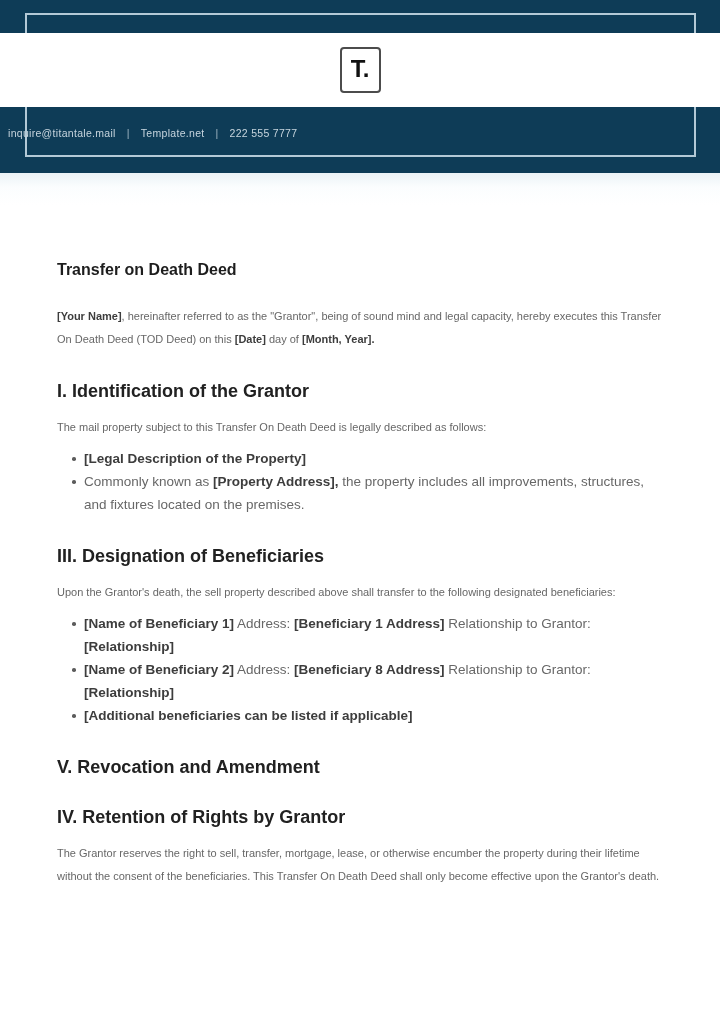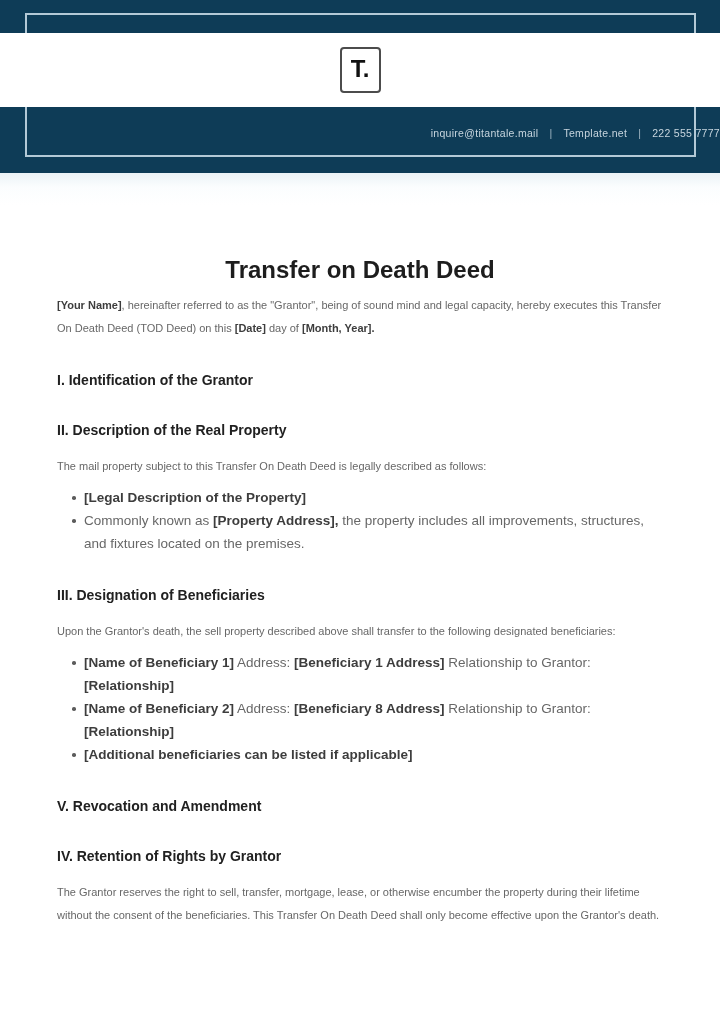--- a/index.html
+++ b/index.html
@@ -9,37 +9,37 @@
   
   .letterhead { position:relative; width:720px; height:173px; background:#0e3c57; }
   .letterhead-frame { position:absolute; left:25px; top:13px; width:671px; height:144px;
                       border:2px solid #b3c9d6; }
   .logo-stripe { position:absolute; left:0; top:33px; width:720px; height:74px;
                  background:#ffffff; display:flex; align-items:center; justify-content:center; }
   .logo-box { width:41px; height:46px; background:#ffffff; border:2px solid #4c4c4c;
               border-radius:4px; display:flex; align-items:center; justify-content:center; }
   .logo-text { font-size:24px; font-weight:bold; color:#101010; letter-spacing:0; line-height:1;
                transform:translateY(-1px); }
-  .contact-line { position:absolute; left:0; top:127px; width:720px; text-align:right;
+  .contact-line { position:absolute; left:0; top:127px; width:720px; text-align:left;
                   color:#c7d5de; font-size:10.5px; letter-spacing:.3px;padding-left:8px; }
   .contact-item { display:inline; }
   .contact-separator { display:inline-block; margin:0 11px; color:#9fb5c2; }
 
   
   .page { width:720px; height:846px;
           background:linear-gradient(to bottom, #ebf3f7 0px, #fbfdfe 14px, #ffffff 32px); }
   .content { width:606px; margin:0 auto; padding-top:82px; }
 
-  .doc-title { font-size:24px; line-height:30px; font-weight:700; color:#1d1d1d;
-               text-align:center; margin-bottom:9px; }
+  .doc-title { font-size:16px; line-height:30px; font-weight:700; color:#1d1d1d;
+               text-align:left; margin-bottom:20px; }
 
   .paragraph { font-size:11px; line-height:23px; color:#676767; }
   .paragraph b, .bullet-item b { color:#3d3d3d; font-weight:700; }
 
-  .section-heading { font-size:14px; line-height:20px; font-weight:700; color:#212121;
+  .section-heading { font-size:18px; line-height:20px; font-weight:700; color:#212121;
                      margin:30px 0 15px 0; }
 
   .bullet-list { list-style:none; margin:8px; padding:0 0 0 7px; }
   .bullet-item { position:relative; padding-left:12px; font-size:13.5px; line-height:23px;
                  color:#676767; }
   .bullet-item::before { content:""; position:absolute; left:0; top:10px; width:3.5px;
                          height:3.5px; border-radius:50%; background:#5c5c5c; }
 </style>
 </head>
 <body>
@@ -56,21 +56,20 @@
 
 <main class="page">
   <div class="content">
     <h1 class="doc-title">Transfer on Death Deed</h1>
     <p class="paragraph"><b>[Your Name]</b>, hereinafter referred to as the "Grantor", being of sound mind and legal capacity, hereby executes this Transfer On Death Deed (TOD Deed) on this <b>[Date]</b> day of <b>[Month, Year].</b></p>
     <div id="sections-host">
         <section>
           <h2 class="section-heading">I. Identification of the Grantor</h2>
         </section>
         <section>
-          <h2 class="section-heading">II. Description of the Real Property</h2>
           <p class="paragraph">The mail property subject to this Transfer On Death Deed is legally described as follows:</p>
           <ul class="bullet-list">
             <li class="bullet-item"><b>[Legal Description of the Property]</b></li>
             <li class="bullet-item">Commonly known as <b>[Property Address],</b> the property includes all improvements, structures, and fixtures located on the premises.</li>
           </ul>
         </section>
         <section>
           <h2 class="section-heading">III. Designation of Beneficiaries</h2>
           <p class="paragraph">Upon the Grantor's death, the sell property described above shall transfer to the following designated beneficiaries:</p>
           <ul class="bullet-list">

